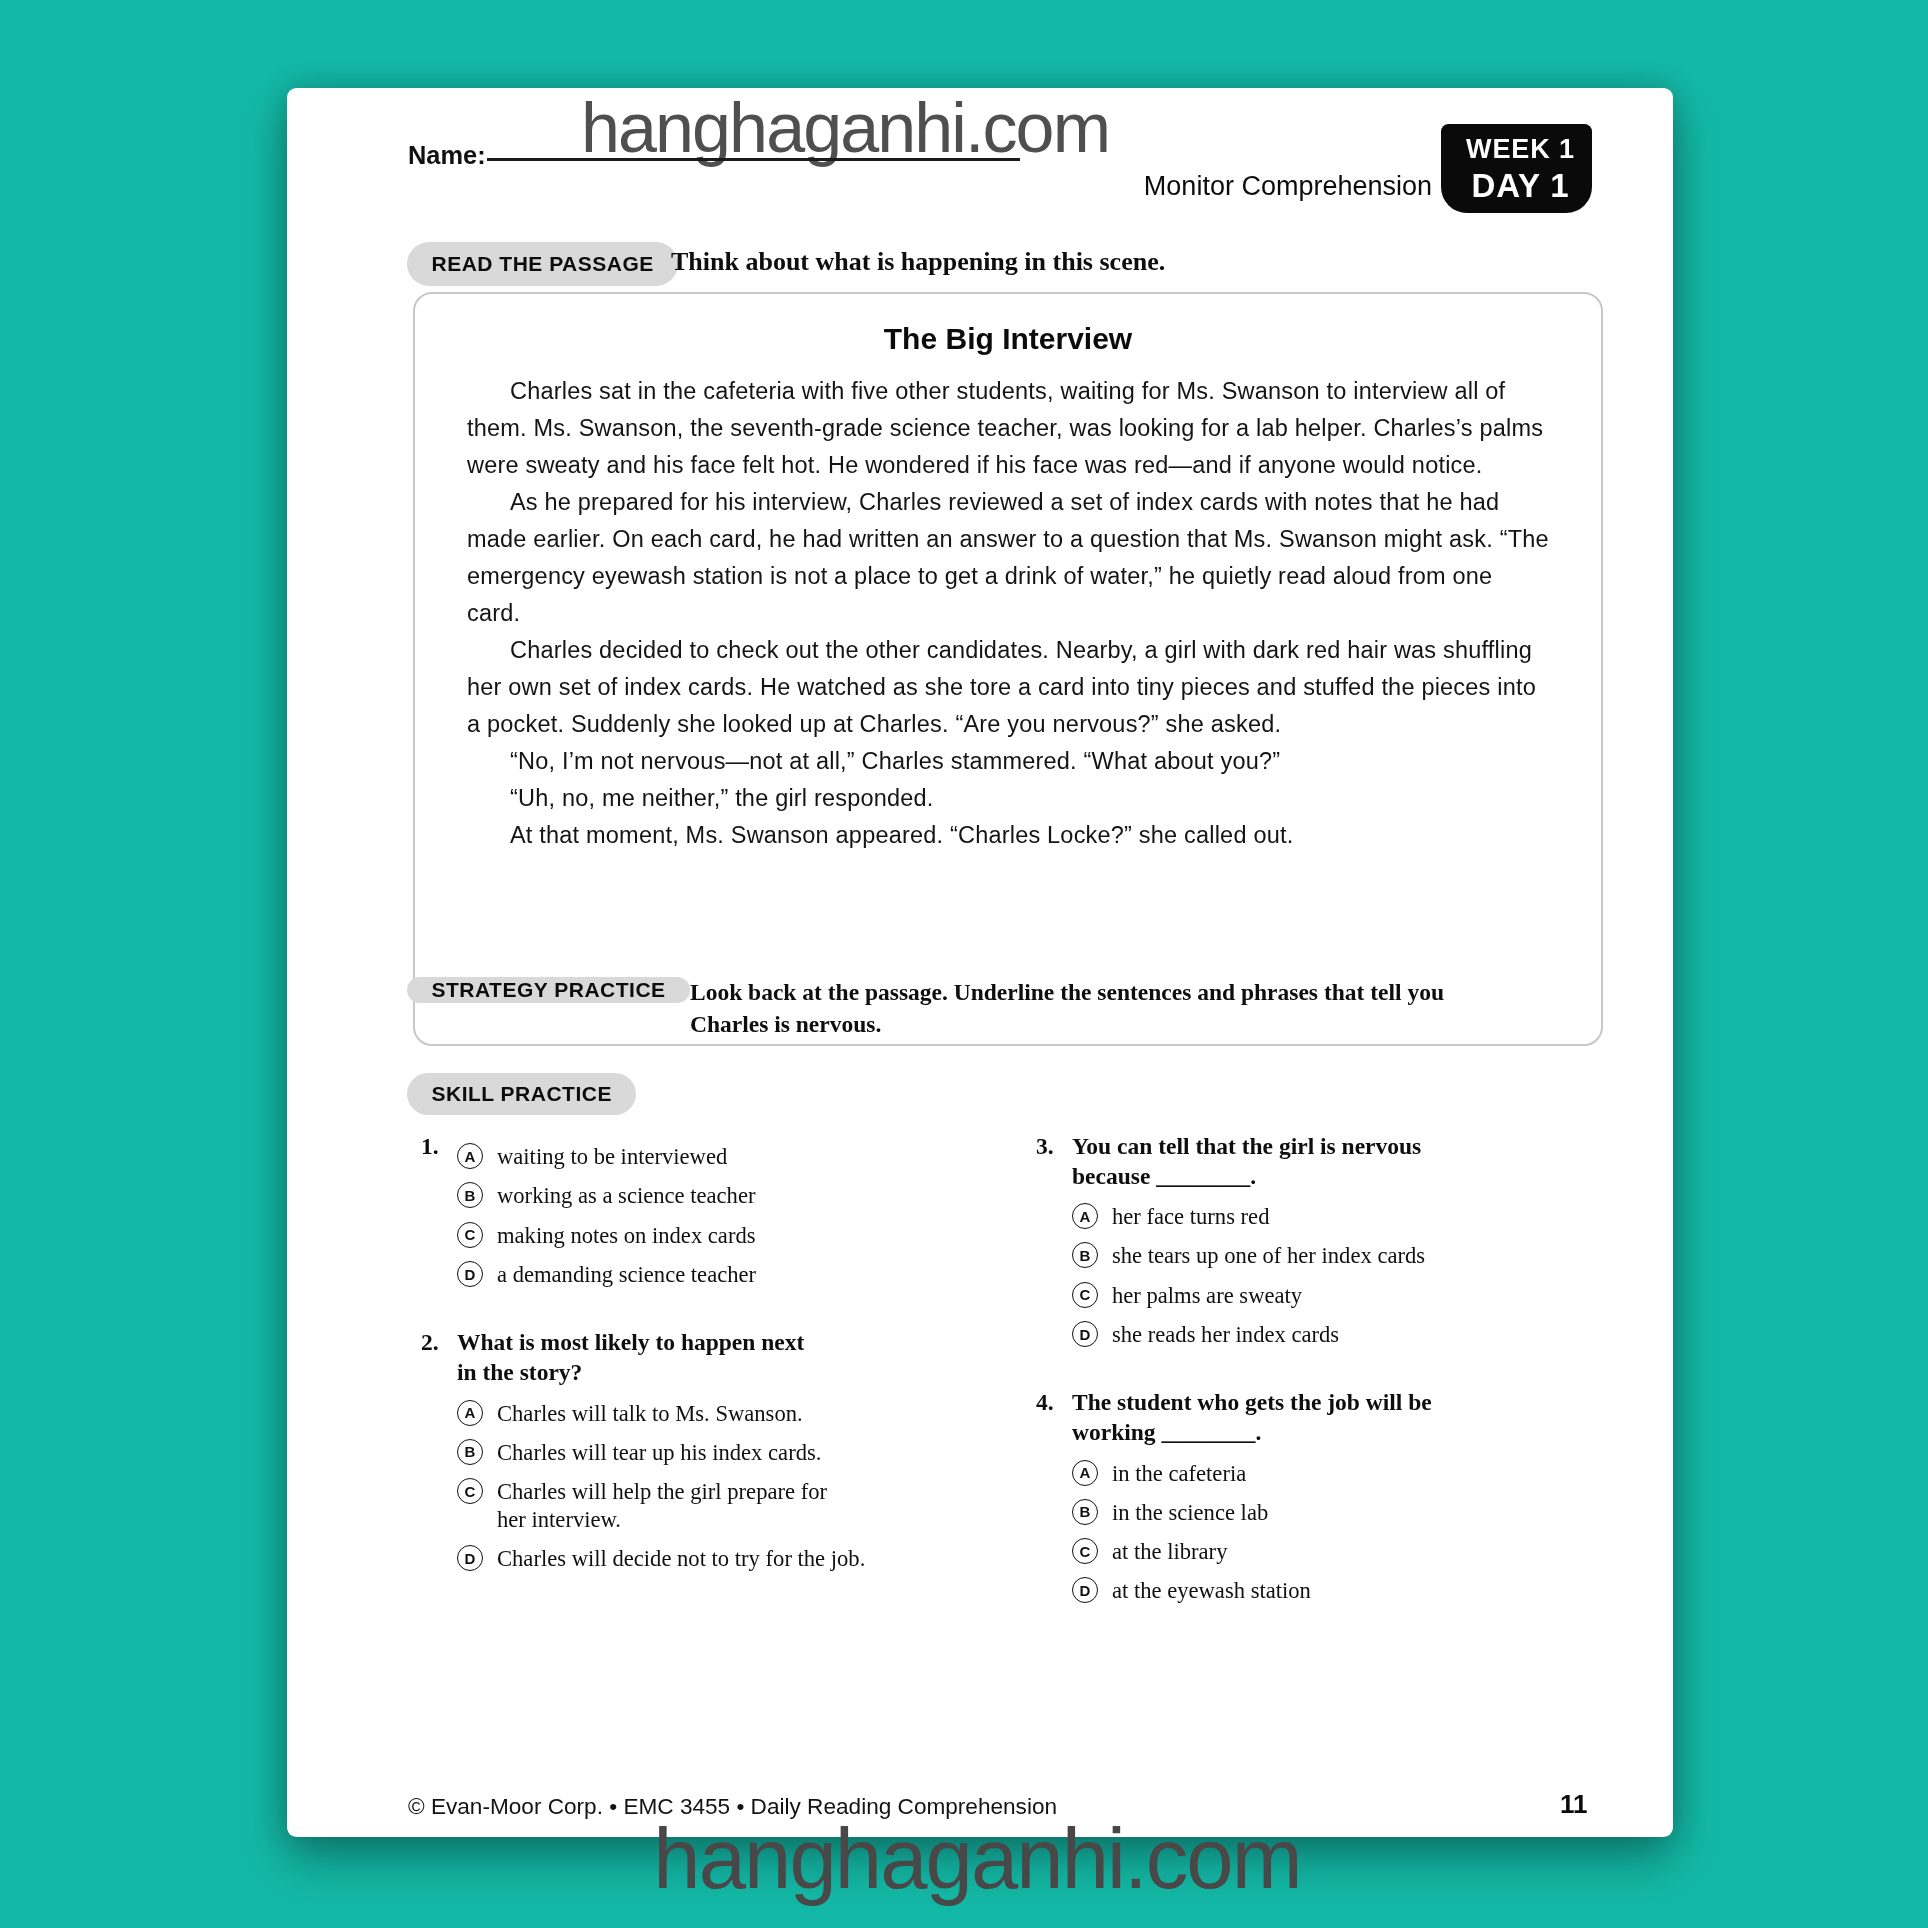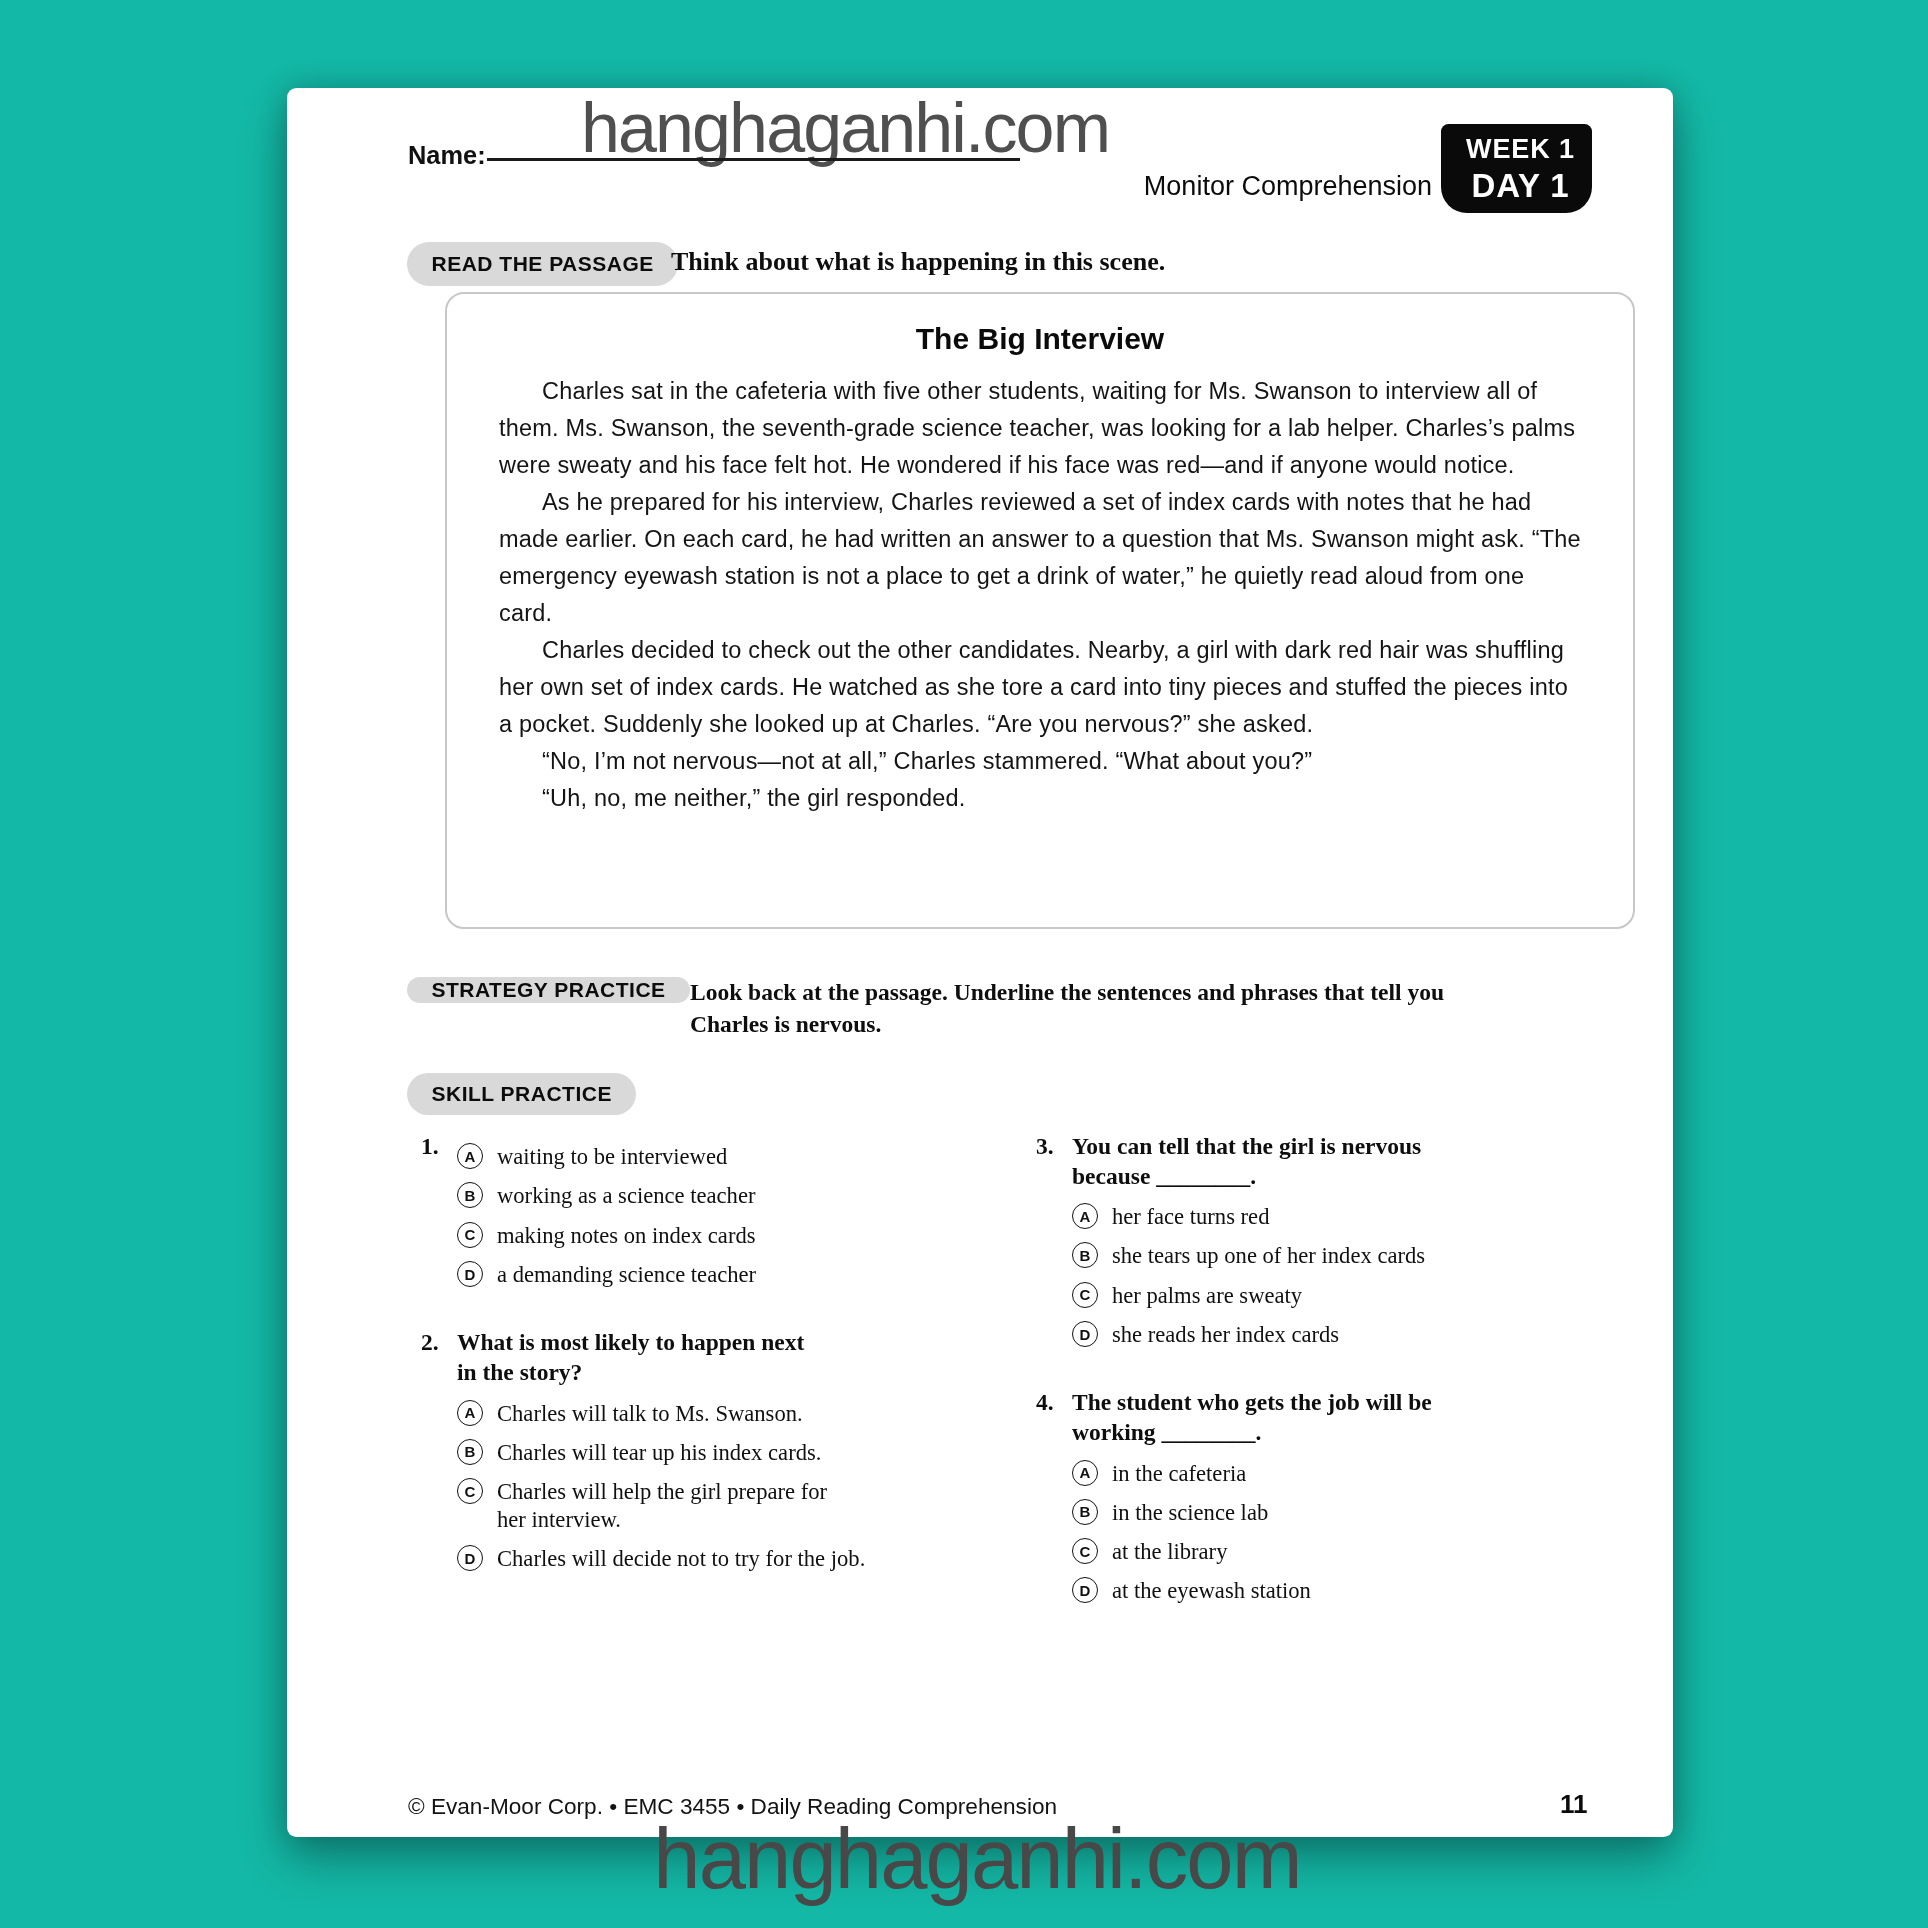--- a/index.html
+++ b/index.html
@@ -42,24 +42,23 @@
   .pill.strategy { left:120px; top:889px;  height:26px; }
   .pill.skill    { left:120px; top:985px; height:42px; }
 
   .serif-instr { font-family:"Liberation Serif", serif; font-weight:bold; color:#0e0e0e; }
   .read-instr     { position:absolute; left:384px; top:159px; font-size:26px; }
   .strategy-instr { position:absolute; left:403px; top:888px; font-size:23.5px; line-height:32px; white-space:pre-line; width:923px; }
   .skill-instr    { position:absolute; left:360px; top:989px; font-size:23.5px; }
 
   
   .passage-box {
-    position:absolute; left:126px; top:204px; width:1190px; height:637px;
+    position:absolute; left:126px; top:204px; width:1190px; height:754px;
     border:2.8px solid #c7c7c7; border-radius:19px; background:#fff;
     padding:24.5px 52px 0 52px;
-    margin-left:32px;
   }
   .passage-title { text-align:center; font-size:30px; font-weight:bold; color:#0b0b0b; margin:3.8px 0 17px 0; }
   .passage-box p {
     font-size:23.5px; line-height:37px; color:#141414; text-indent:43px; letter-spacing:0.2px;
   }
 
   
   .qcol { position:absolute; top:1043px; width:574px; }
   .qcol.c1 { left:134px; }
   .qcol.c2 { left:749px; }
@@ -118,20 +117,21 @@
     <div class="read-instr serif-instr">Think about what is happening in this scene.</div>
 
     <div class="passage-box">
       <div class="passage-title">The Big Interview</div>
       <div id="passage-paragraphs">
           <p>Charles sat in the cafeteria with five other students, waiting for Ms. Swanson to interview all of them. Ms. Swanson, the seventh-grade science teacher, was looking for a lab helper. Charles’s palms were sweaty and his face felt hot. He wondered if his face was red—and if anyone would notice.</p>
           <p>As he prepared for his interview, Charles reviewed a set of index cards with notes that he had made earlier. On each card, he had written an answer to a question that Ms. Swanson might ask. “The emergency eyewash station is not a place to get a drink of water,” he quietly read aloud from one card.</p>
           <p>Charles decided to check out the other candidates. Nearby, a girl with dark red hair was shuffling her own set of index cards. He watched as she tore a card into tiny pieces and stuffed the pieces into a pocket. Suddenly she looked up at Charles. “Are you nervous?” she asked.</p>
           <p>“No, I’m not nervous—not at all,” Charles stammered. “What about you?”</p>
           <p>“Uh, no, me neither,” the girl responded.</p>
+          <p>At that moment, Ms. Swanson appeared. “Charles Locke?” she called out.</p>
         </div>
     </div>
 
     <div class="pill strategy">
       <span>STRATEGY PRACTICE</span>
     </div>
     <div class="strategy-instr serif-instr">Look back at the passage. Underline the sentences and phrases that tell you
 Charles is nervous.</div>
 
     <div class="pill skill">

